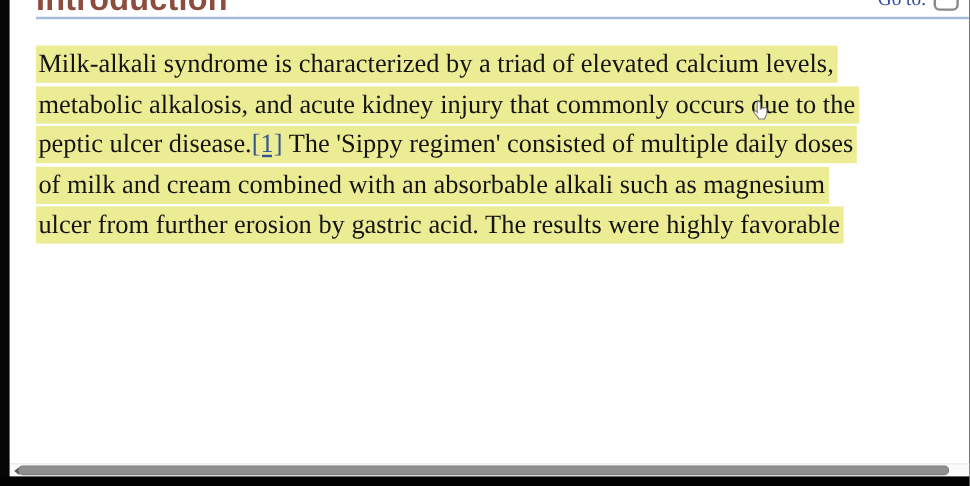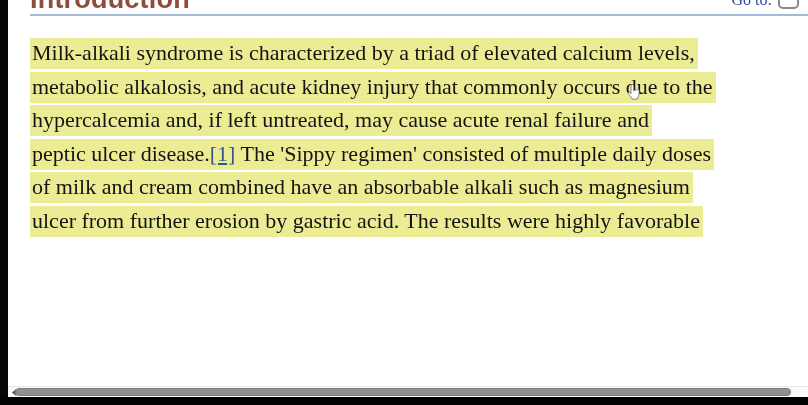--- a/index.html
+++ b/index.html
@@ -91,27 +91,24 @@
   <div class="rule"></div>
 
   <div class="para">
     <div class="tline">
         <span class="hl">Milk-alkali syndrome is characterized by a triad of elevated calcium levels,</span>
       </div>
     <div class="tline">
         <span class="hl">metabolic alkalosis, and acute kidney injury that commonly occurs due to the</span>
       </div>
     <div class="tline">
-        <span class="hl">hypercalcemia and, if left untreated, may cause acute renal failure and</span>
-      </div>
-    <div class="tline">
       <span class="hl"><span>peptic ulcer disease.</span><a class="ref-link">[1]</a><span> The 'Sippy regimen' consisted of multiple daily doses</span></span>
     </div>
     <div class="tline">
-        <span class="hl">of milk and cream combined have an absorbable alkali such as magnesium</span>
+        <span class="hl">of milk and cream combined with an absorbable alkali such as magnesium</span>
       </div>
     <div class="tline">
         <span class="hl">ulcer from further erosion by gastric acid. The results were highly favorable</span>
       </div>
   </div>
 
   <svg class="cursor" viewBox="0 0 24 32">
     <path d="M9 1c1.3 0 2.3 1 2.3 2.3v8.9l1.1-.2c.6-1.5 2-1.6 2.8-1 .5-1 1.8-1.2 2.7-.6.6-.8 3.1-.5 3.1 1.8 0 0 .1 1.8 0 4.5-.1 2.8-.5 4-1.5 6-.8 1.6-1.6 2.8-1.9 4.3H9.1c-.3-1.3-1-2.3-2.3-3.8C5.3 21.6 3 19 2 17.2c-.8-1.4.8-3 2.3-2.2.9.5 1.7 1.2 2.4 2V3.3C6.7 2 7.7 1 9 1z" fill="#ffffff" stroke="#7a7a7a" stroke-width="1.6"></path>
   </svg>
 

